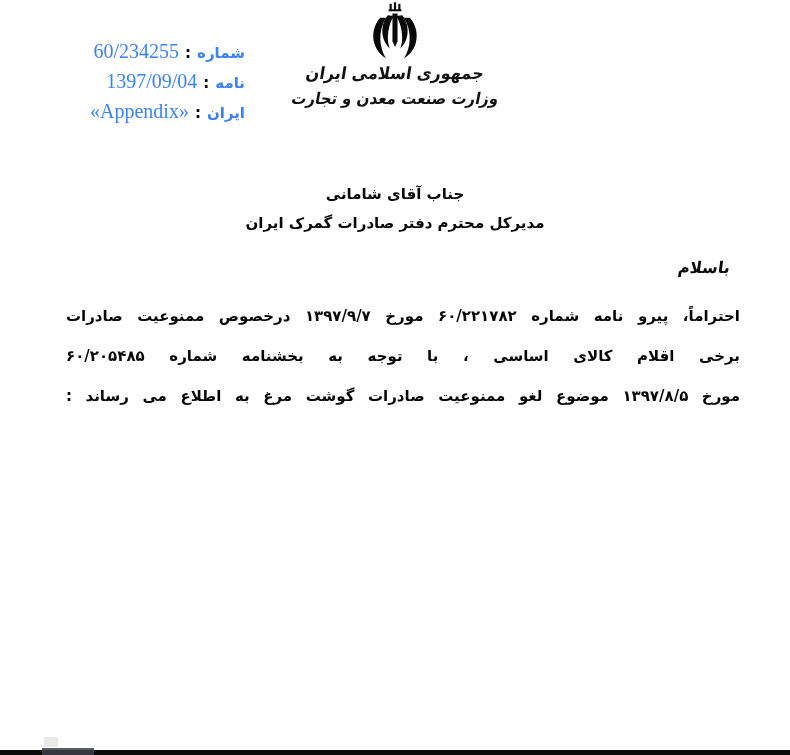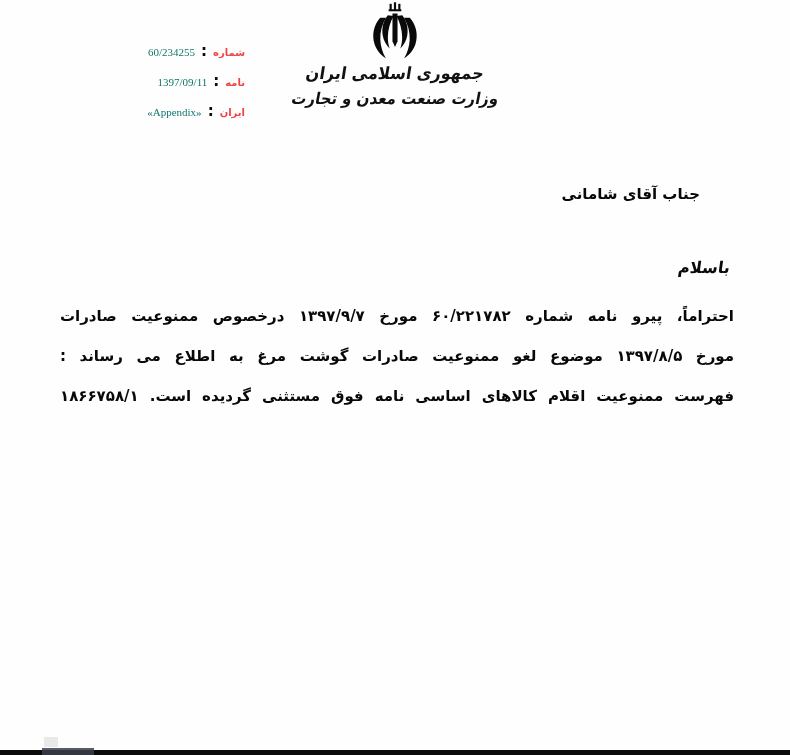--- a/index.html
+++ b/index.html
@@ -43,34 +43,34 @@
     display: flex;
     flex-direction: row;
     justify-content: flex-start;
     align-items: baseline;
     gap: 6px;
     height: 30px;
     line-height: 30px;
     white-space: nowrap;
   }
   .meta-label {
-    font-size: 10px;
-    font-weight: bold;
-    color: #ef4444;
+    font-size: 15px;
+    font-weight: bold;
+    color: #3b82f6;
     letter-spacing: 0px;
   }
   .meta-colon {
     font-size: 15px;
     font-weight: bold;
     color: #0c0c0c;
   }
   .meta-value {
-    font-size: 11px;
+    font-size: 20px;
     font-weight: normal;
-    color: #0f766e;
+    color: #3b82f6;
     direction: ltr;
     unicode-bidi: embed;
     font-family: "Liberation Serif", "DejaVu Serif", serif;
   }
 
   .emblem-block {
     position: absolute;
     top: 2px;
     left: 0;
     right: 0;
@@ -104,21 +104,21 @@
     letter-spacing: 0.5px;
     line-height: 1.4;
   }
 
   
   .recipient {
     position: absolute;
     top: 180px;
     right: 90px;
     width: 610px;
-    text-align: right;
+    text-align: center;
     direction: rtl;
   }
   .recipient-line {
     font-size: 15px;
     font-weight: bold;
     line-height: 29px;
     color: #080808;
     white-space: nowrap;
   }
 
@@ -132,21 +132,21 @@
     font-size: 16px;
     font-weight: 600;
     color: #0a0a0a;
     transform: skewX(-8deg);
   }
 
   
   .body-block {
     position: absolute;
     top: 296px;
-    right: 56px;
+    right: 50px;
     width: 674px;
     direction: rtl;
   }
   .body-line {
     font-size: 15px;
     font-weight: bold;
     color: #080808;
     line-height: 40px;
     height: 40px;
     text-align: justify;
@@ -196,21 +196,21 @@
 
       <div class="meta-row">
         <span class="meta-label">شماره</span>
         <span class="meta-colon">:</span>
         <span class="meta-value">60/234255</span>
       </div>
 
       <div class="meta-row">
         <span class="meta-label">نامه</span>
         <span class="meta-colon">:</span>
-        <span class="meta-value">1397/09/11</span>
+        <span class="meta-value">1397/09/04</span>
       </div>
 
       <div class="meta-row">
         <span class="meta-label">ایران</span>
         <span class="meta-colon">:</span>
         <span class="meta-value">«Appendix»</span>
       </div>
 
     </div>
 
@@ -240,27 +240,28 @@
       </svg>
 
       <div class="org-name">جمهوری اسلامی ایران</div>
       <div class="ministry-name">وزارت صنعت معدن و تجارت</div>
     </div>
 
   </div>
 
   <div class="recipient">
     <div class="recipient-line">جناب آقای شامانی</div>
+    <div class="recipient-line">مدیرکل محترم دفتر صادرات گمرک ایران</div>
   </div>
 
   <div class="salutation">باسلام</div>
 
   <div class="body-block">
     <div class="body-line">احتراماً، پیرو نامه شماره ۶۰/۲۲۱۷۸۲ مورخ ۱۳۹۷/۹/۷ درخصوص ممنوعیت صادرات</div>
+    <div class="body-line">برخی اقلام کالای اساسی ، با توجه به بخشنامه شماره ۶۰/۲۰۵۴۸۵</div>
     <div class="body-line centerish">مورخ ۱۳۹۷/۸/۵ موضوع لغو ممنوعیت صادرات گوشت مرغ به اطلاع می رساند :</div>
-    <div class="body-line centerish">فهرست  ممنوعیت اقلام کالاهای اساسی نامه فوق مستثنی گردیده است. ۱۸۶۶۷۵۸/۱</div>
   </div>
 
   <div class="scan-faint"></div>
   <div class="scan-edge"></div>
   <div class="scan-edge-smudge"></div>
 
 </div>
 
 </body></html>

